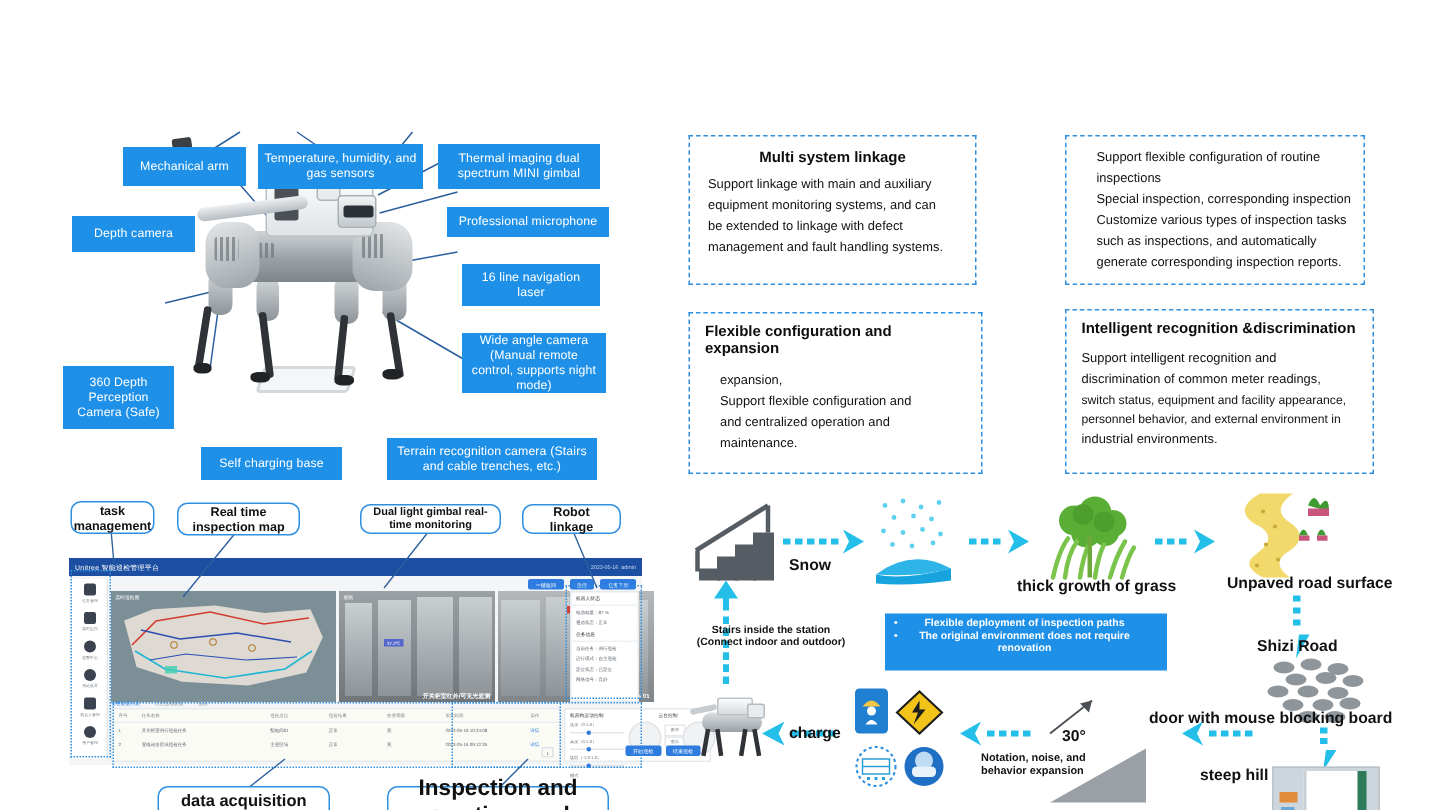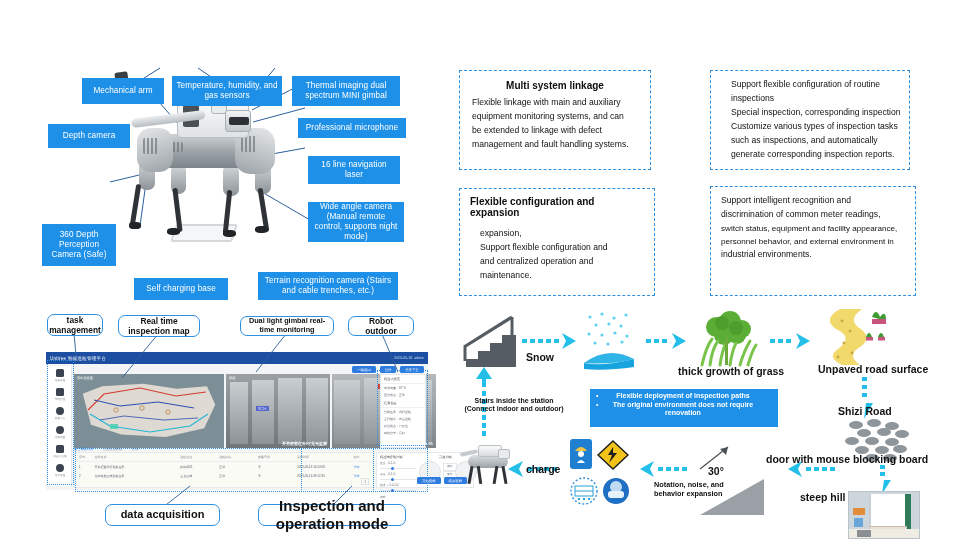--- a/index.html
+++ b/index.html
@@ -2,21 +2,21 @@
 <html><head>
 <meta charset="utf-8">
 <style>
   * { box-sizing: border-box; margin: 0; padding: 0; }
   html, body { width: 960px; height: 540px; overflow: hidden; }
   body {
     font-family: "Liberation Sans", sans-serif;
     background: #ffffff;
     position: relative;
   }
-  .stage { position: relative; width: 960px; height: 518px; }
+  .stage { position: relative; width: 960px; height: 518px; margin-top: 20px; }
 
   
   .abs { position: absolute; }
 
   
   .bluelabel {
     position: absolute;
     background: #1E90E8;
     color: #ffffff;
     font-size: 8.2px;
@@ -249,21 +249,21 @@
       <span>Self charging base</span>
     </div>
     <div class="bluelabel" style="left:258px;top:212px;width:140px;height:28px;">
       <span>Terrain recognition camera (Stairs and cable trenches, etc.)</span>
     </div>
   </div>
 
   <div class="dashbox pad-a" style="left:459px;top:70px;width:192px;height:100px;">
     <h3 class="center-title">Multi system linkage</h3>
     <div class="body">
-      <p>Flexible linkage with main and auxiliary</p>
+      <p>Support linkage with main and auxiliary</p>
       <p>equipment monitoring systems, and can</p>
       <p>be extended to linkage with defect</p>
       <p>management and fault handling systems.</p>
     </div>
   </div>
 
   <div class="dashbox pad-b" style="left:710px;top:70px;width:200px;height:100px;">
     <div class="body indent">
       <p>Support flexible configuration of routine</p>
       <p>inspections</p>
@@ -278,20 +278,21 @@
     <h3 style="margin-bottom:9px;">Flexible configuration and expansion</h3>
     <div class="body indent">
       <p>expansion,</p>
       <p>Support flexible configuration and</p>
       <p>and centralized operation and</p>
       <p>maintenance.</p>
     </div>
   </div>
 
   <div class="dashbox pad-b" style="left:710px;top:186px;width:206px;height:110px;">
+    <h3 style="margin-bottom:7px;">Intelligent recognition &amp;discrimination</h3>
     <div class="body">
       <p>Support intelligent recognition and</p>
       <p>discrimination of common meter readings,</p>
       <p style="font-size:8.1px;">switch status, equipment and facility appearance,</p>
       <p style="font-size:8.1px;">personnel behavior, and external environment in</p>
       <p>industrial environments.</p>
     </div>
   </div>
 
   <div class="dashmock">
@@ -463,21 +464,21 @@
   <div class="callout" style="left:47px;top:314px;width:56px;height:22px;">
     <span>task management</span>
   </div>
   <div class="callout" style="left:118px;top:315px;width:82px;height:22px;">
     <span>Real time inspection map</span>
   </div>
   <div class="callout" style="left:240px;top:316px;width:94px;height:20px;">
     <span style="font-size:7.3px;">Dual light gimbal real-time monitoring</span>
   </div>
   <div class="callout" style="left:348px;top:316px;width:66px;height:20px;">
-    <span>Robot outdoor</span>
+    <span>Robot linkage</span>
   </div>
   <div class="callout big" style="left:105px;top:504px;width:115px;height:22px;align-items:center;">
     <span>data acquisition</span>
   </div>
   <div class="callout big" style="left:258px;top:504px;width:148px;height:22px;">
     <span style="font-size:15px;">Inspection and operation mode</span>
   </div>
 
   <div class="abs" style="left:450px;top:305px;width:510px;height:235px;">
 

